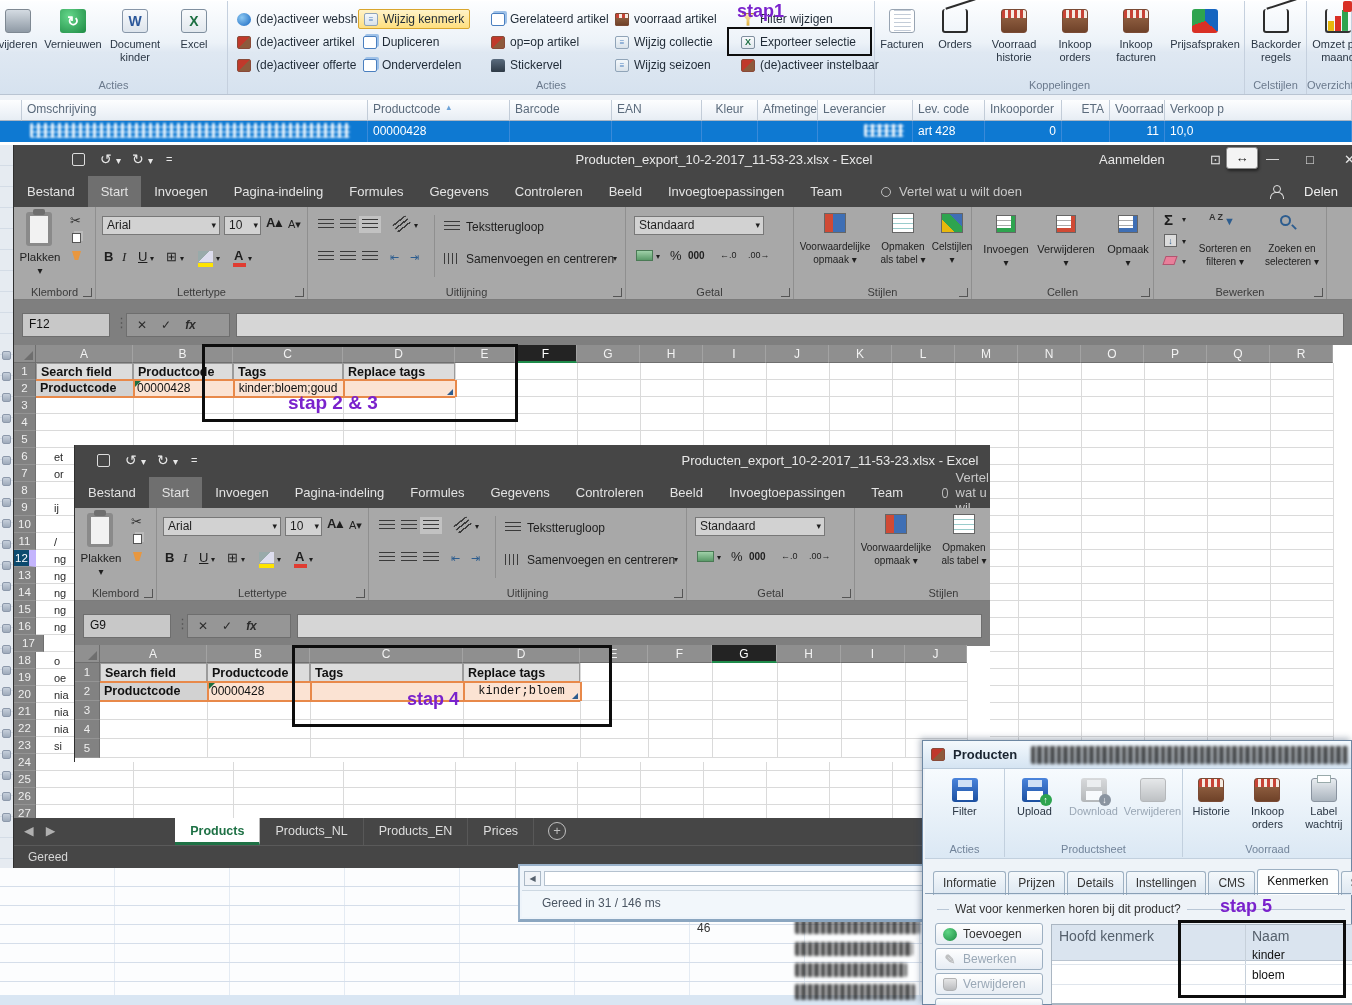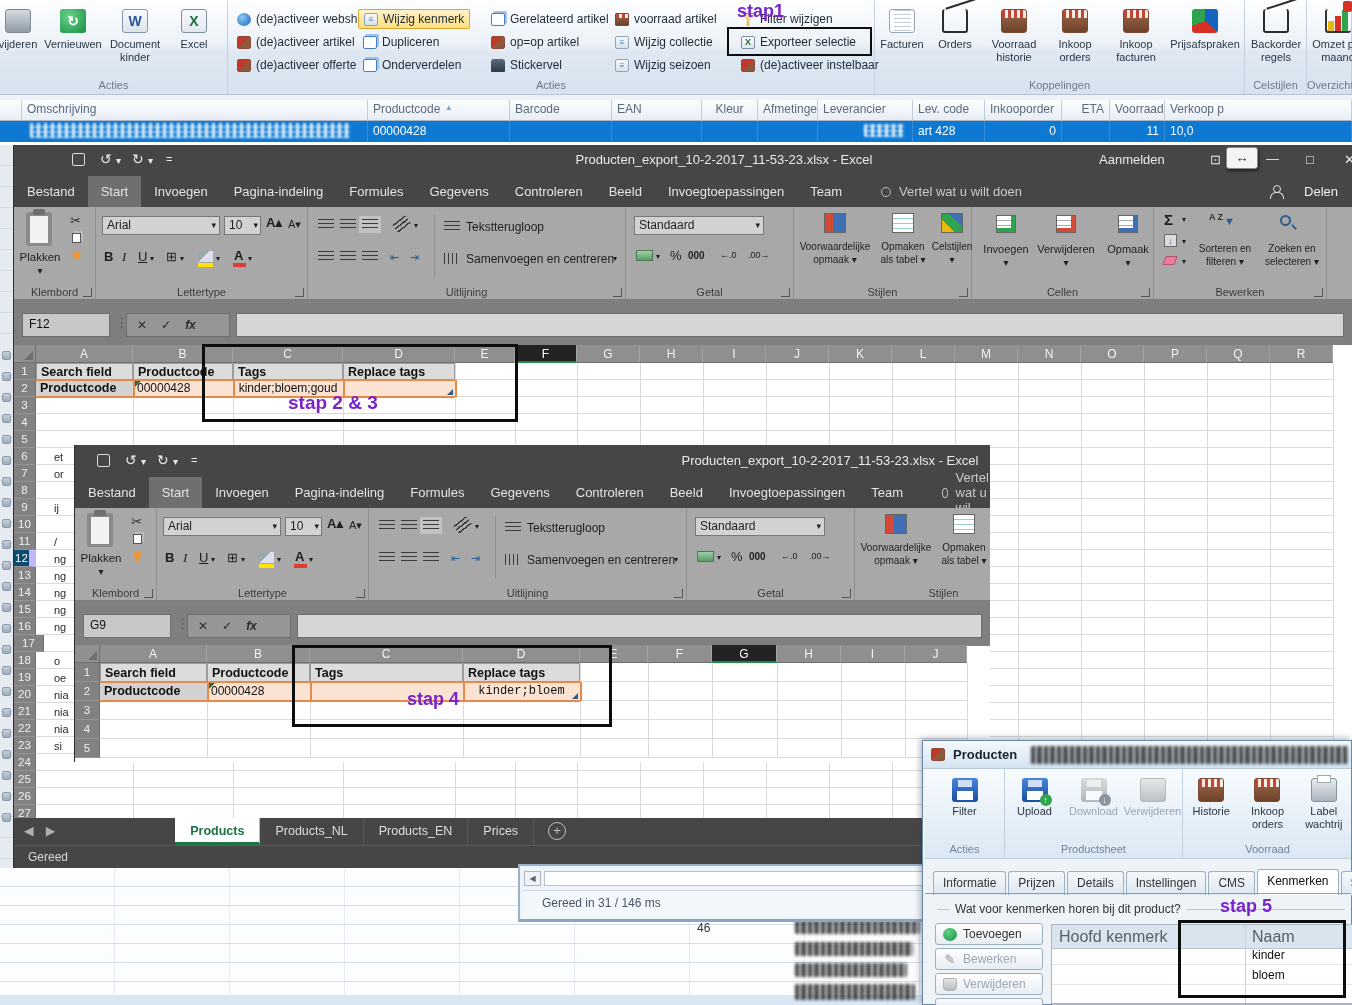--- a/index.html
+++ b/index.html
@@ -142,21 +142,21 @@
 .ptb-btn.dis .ic{filter:grayscale(1);opacity:.55}
 .ptb-label{position:absolute;bottom:2px;left:0;right:0;text-align:center;font-size:11px;color:#72849a}
 .ptab{height:24px;line-height:22px;padding:0 9px;font-size:12px;color:#333;background:linear-gradient(#f4f8fb,#dde7f1);
   border:1px solid #9db0c2;border-bottom:none;border-radius:3px 3px 0 0;margin-right:2px;white-space:nowrap}
 .ptab.active{background:#fdfefe;height:26px;margin-top:-2px;color:#111}
 .pbtn{position:absolute;left:12px;width:108px;height:22px;background:linear-gradient(#fefefe,#e7edf4);border:1px solid #9db0c2;
   border-radius:3px;font-size:12px;color:#333;display:flex;align-items:center;gap:6px;padding-left:7px}
 .pbtn.dis{color:#9aa8b6}
 .pbtn.dis .ic{filter:grayscale(1);opacity:.6}
 #prod-table{position:absolute;left:128px;top:183px;width:302px;bottom:0;background:#fff;border:1px solid #aab6c2}
-#pt-head{position:absolute;left:0;top:0;right:0;height:24px;background:#dae4ef;border-bottom:1px solid #b9c4d0;font-size:16px;color:#55606c}
+#pt-head{position:absolute;left:0;top:0;right:0;height:36px;background:#dae4ef;border-bottom:1px solid #b9c4d0;font-size:14px;color:#55606c}
 .pt-row{position:absolute;left:0;right:0;height:20px;border-bottom:1px solid #dfe5ec;font-size:12px;color:#111}
 
 .ann-box{position:absolute;border:3px solid #0d0d0d;z-index:40}
 .ann-text{position:absolute;color:#7a22cc;font-weight:bold;z-index:41;white-space:nowrap}
 .small{font-size:10px}
 </style>
 </head>
 <body>
 
 <div id="stage">

